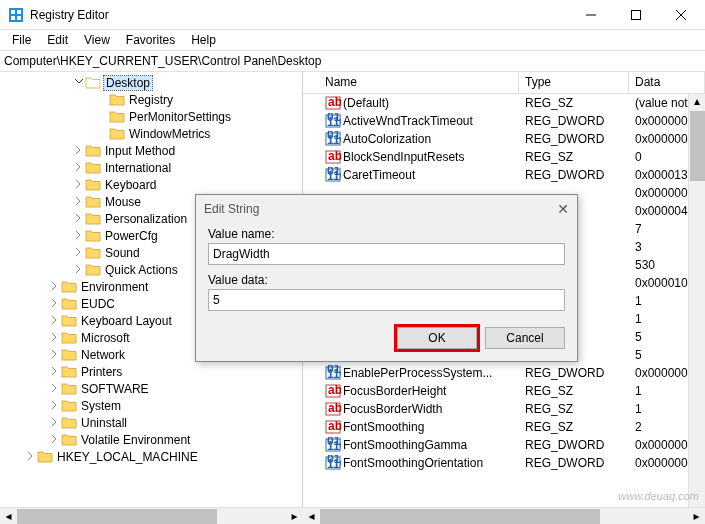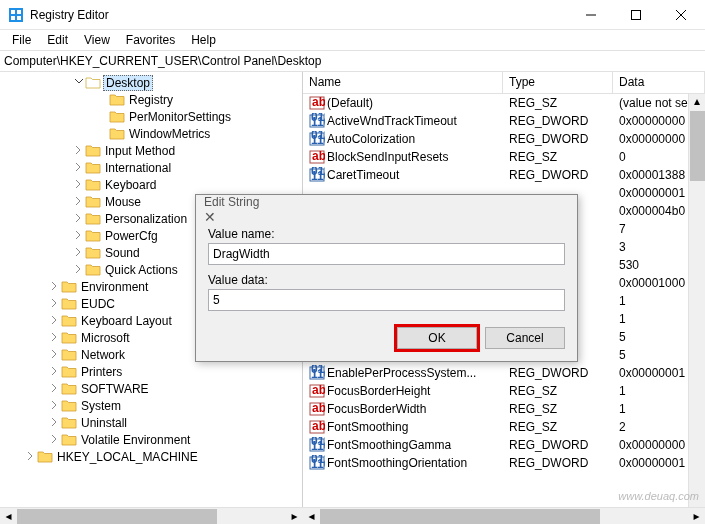--- a/index.html
+++ b/index.html
@@ -23,30 +23,30 @@
 .tree-row .lbl { padding: 0 2px; }
 .tree-row.selected .lbl { background: #cde8ff; border: 1px dotted #666; }
 .indent-1 { padding-left: 24px; }
 .indent-2 { padding-left: 48px; }
 .indent-3 { padding-left: 72px; }
 .indent-4 { padding-left: 96px; }
 
 .list { flex: 1; overflow: hidden; position: relative; }
 .list-header { display: flex; height: 22px; border-bottom: 1px solid #e1e1e1; background: #fff; }
 .list-header div { padding: 3px 6px; border-right: 1px solid #e1e1e1; font-size: 12px; }
-.col-name { width: 200px; }
+.col-name { width: 200px; margin-left: 16px; }
 .col-type { width: 110px; }
 .col-data { flex: 1; }
 .list-body { }
 .list-row { display: flex; height: 18px; align-items: center; }
 .list-row .cell { padding: 0 6px; white-space: nowrap; overflow: hidden; font-size: 12px; }
 .val-icon { width: 16px; height: 16px; margin-right: 2px; display: inline-flex; align-items: center; justify-content: center; flex-shrink: 0; }
 
 .dialog { position: absolute; left: 195px; top: 194px; width: 383px; height: 168px; background: #f0f0f0; border: 1px solid #888; box-shadow: 2px 2px 8px rgba(0,0,0,0.25); }
-.dialog-title { height: 28px; display: flex; align-items: flex-start; padding: 0 8px; color: #555; font-size: 12px; flex-direction: column; }
+.dialog-title { height: 28px; display: flex; align-items: center; padding: 0 8px; color: #555; font-size: 12px; }
 .dialog-title .spacer { flex: 1; }
 .dialog-title .close { font-size: 14px; color: #555; }
 .dialog-body { padding: 4px 12px; }
 .dialog-body label { display: block; font-size: 12px; color: #000; margin-bottom: 2px; }
 .dialog-body input { width: 100%; height: 22px; border: 1px solid #abadb3; padding: 0 4px; font-size: 12px; background: #fff; margin-bottom: 8px; }
 .dialog-buttons { display: flex; justify-content: flex-end; gap: 8px; padding: 4px 12px 0 12px; }
 .dialog-buttons button { width: 80px; height: 22px; border: 1px solid #adadad; background: #e1e1e1; font-size: 12px; }
 .ok-highlight { outline: 3px solid #e00000; outline-offset: 0; }
 
 .scrollbar-v { position: absolute; right: 0; top: 22px; bottom: 0; width: 17px; background: #f0f0f0; border-left: 1px solid #e1e1e1; display:flex; flex-direction:column; align-items:center; }

